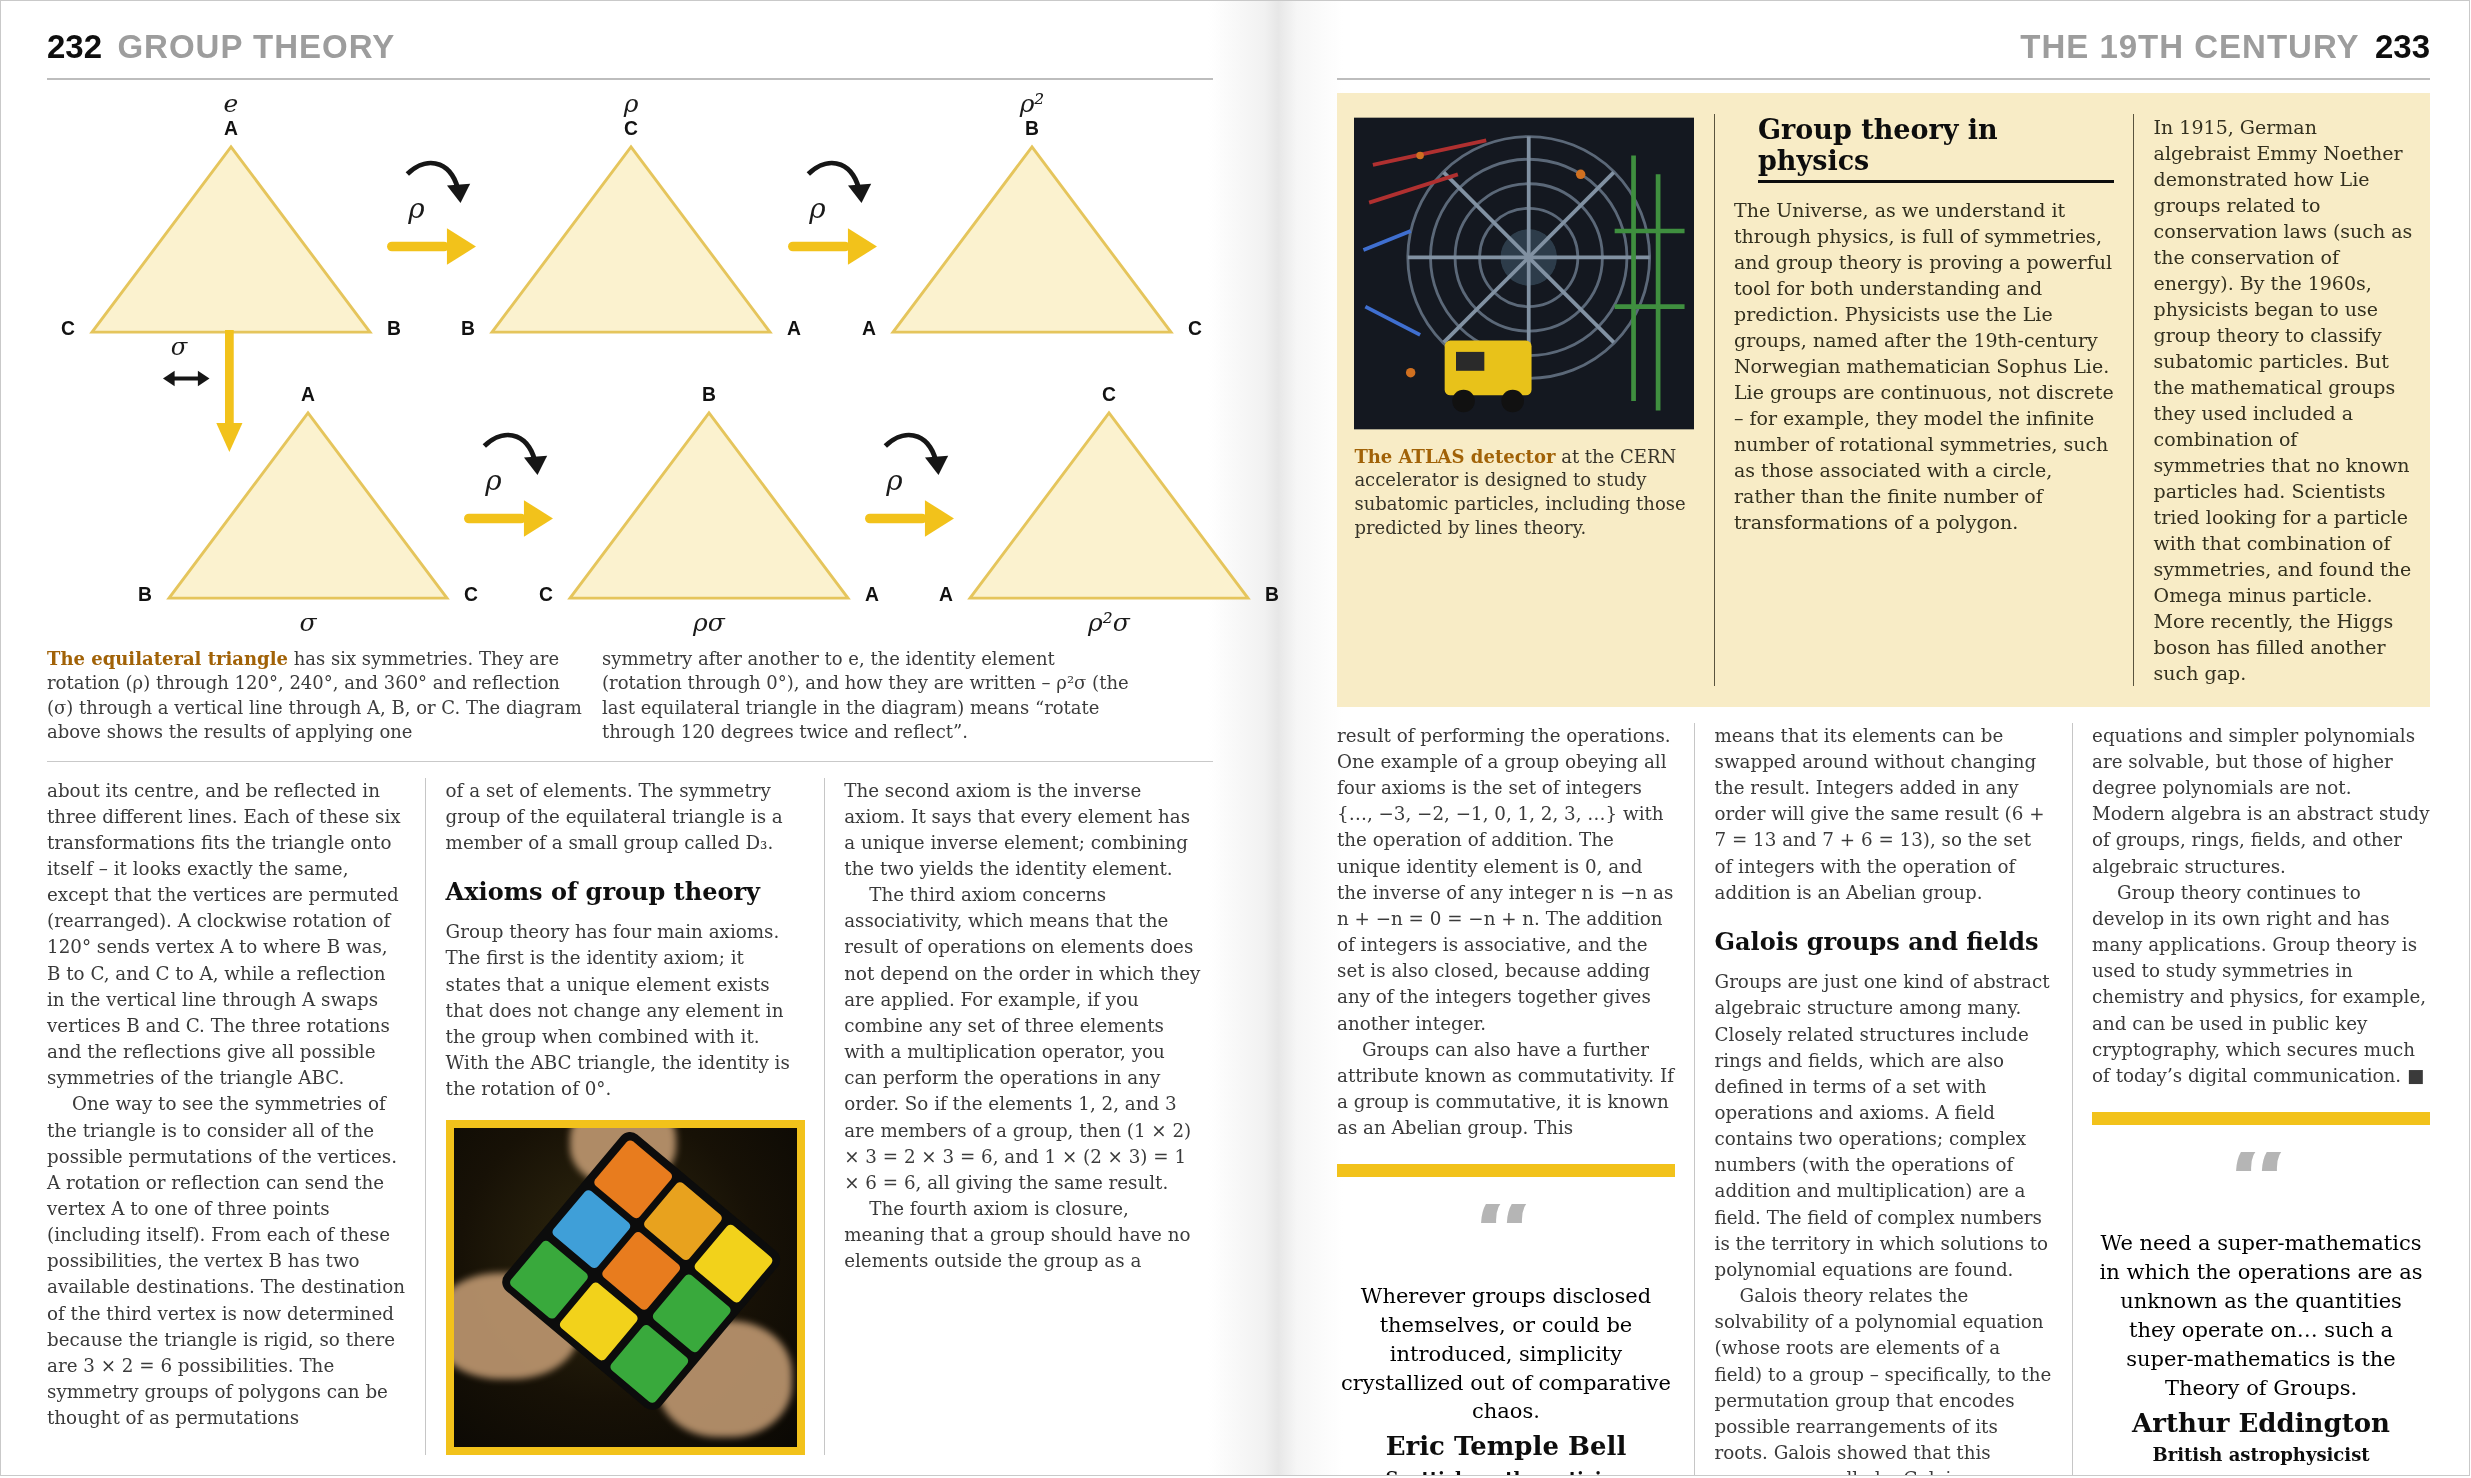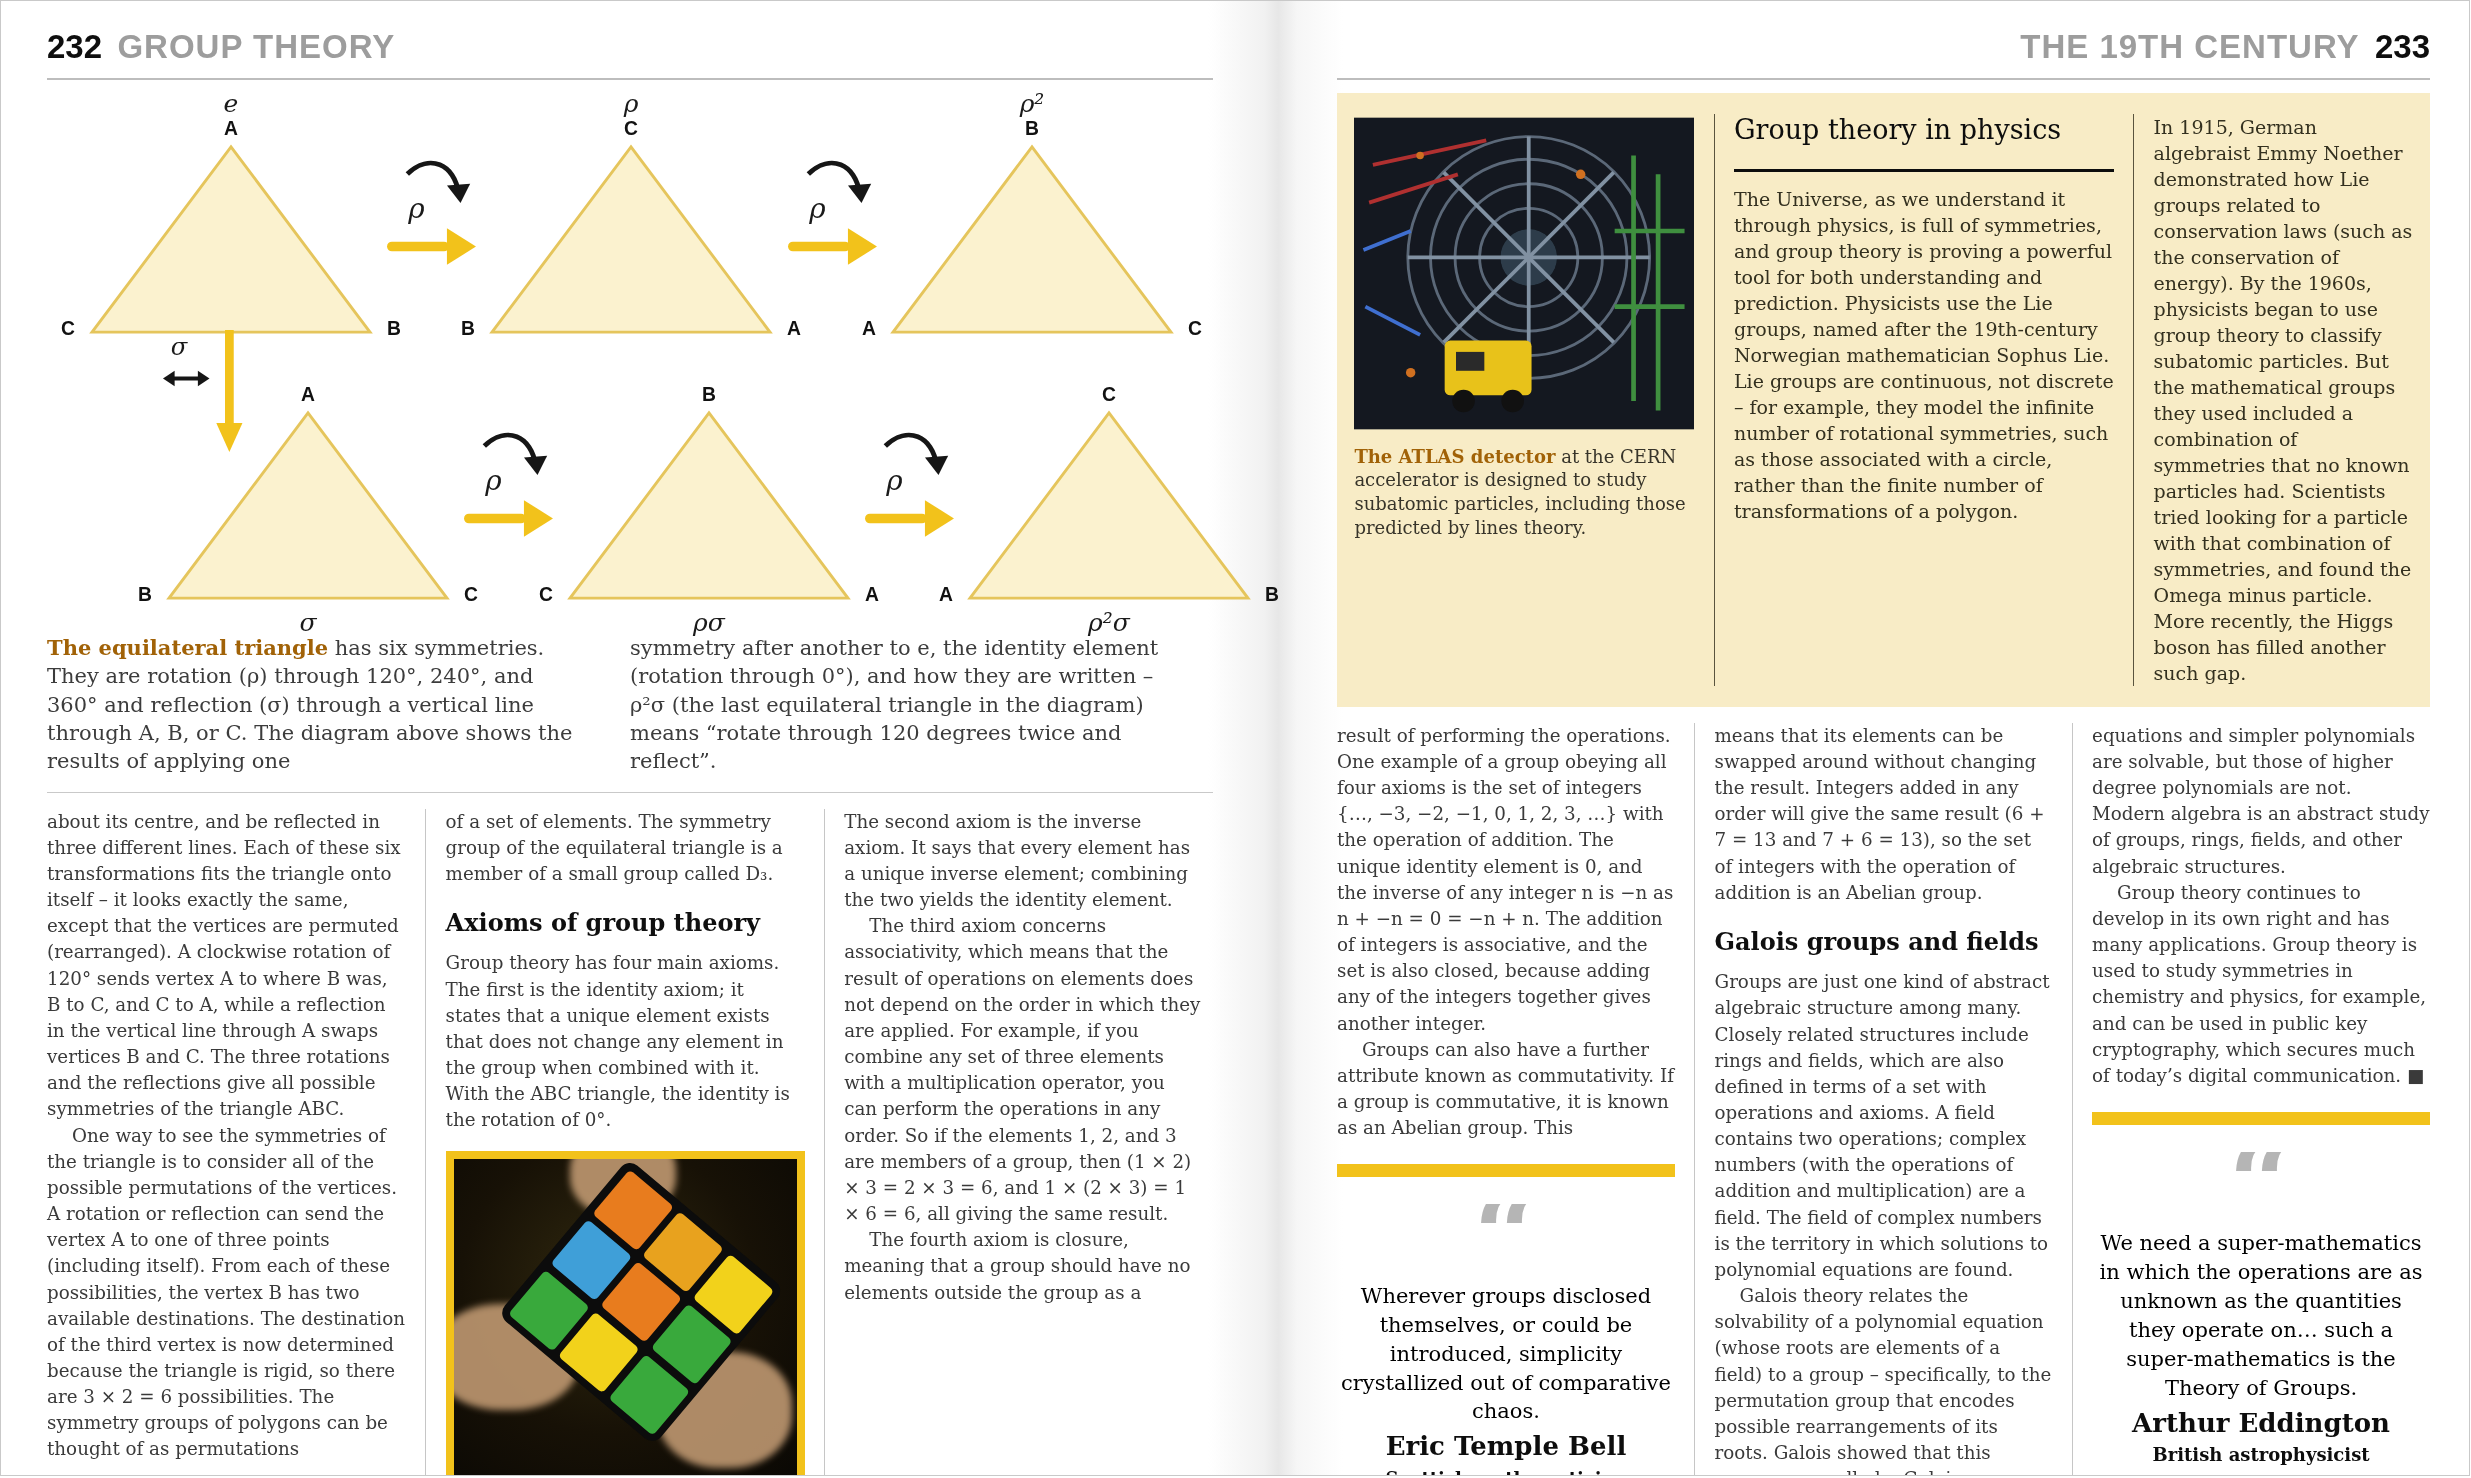--- a/index.html
+++ b/index.html
@@ -23,21 +23,21 @@
   .tri .vt{font-family:"Liberation Sans",sans-serif;font-weight:bold;font-size:19.3px;text-align:center;height:25px;color:#111;}
   .tri .body{position:relative;}
   .tri svg{display:block;width:290px;height:193px;}
   .vl,.vr{position:absolute;bottom:-3.9px;font-family:"Liberation Sans",sans-serif;font-weight:bold;font-size:19.3px;color:#111;}
   .vl{left:-25px;} .vr{right:-25px;}
   .rot{position:absolute;width:97px;height:145px;}
   .rot .rho{font-style:italic;font-size:29px;fill:#1a1a1a;font-family:"DejaVu Serif",serif;}
   .refl{position:absolute;left:114px;top:241px;width:97px;height:126px;}
   .refl .sig{font-style:italic;font-size:25px;fill:#1a1a1a;font-family:"DejaVu Serif",serif;}
 
-  .fig-cap{display:flex;gap:46px;margin-top:2px;font-size:21px;line-height:1.34;color:#3c3c3c;}
+  .fig-cap{display:flex;gap:18px;margin-top:15px;font-size:18px;line-height:1.34;color:#3c3c3c;}
   .fig-cap .c{width:537px;}
   .lead{font-weight:bold;color:#a16207;}
   .midrule{border:none;border-top:1.9px solid #c9c9c9;margin:17.4px 0 0 0;}
 
   
   .cols{display:flex;margin-top:15.4px;}
   .col{width:359px;font-size:18.3px;line-height:1.43;color:#3a3a3a;}
   .col + .col{border-left:1px solid #c6c6c6;margin-left:19.3px;padding-left:19.3px;}
   .col p{margin:0;}
   .col p.ind{text-indent:25px;}
@@ -54,21 +54,21 @@
   .cube-cap{margin-top:54px;font-size:18px;line-height:1.36;color:#3c3c3c;}
 
   
   .phys{margin-top:13.5px;background:#F8ECC6;display:flex;padding:21px 17.4px;}
   .pcol{padding:0 19.3px;}
   .pcol1{width:340px;padding-left:0;}
   .pcol2{width:380px;border-left:1px solid #5a543e;border-right:1px solid #5a543e;}
   .pcol3{width:319px;padding-right:0;flex:1;}
   .photo{width:100%;height:319px;display:block;}
   .pcap{margin-top:11.6px;font-size:18px;line-height:1.32;color:#37342a;}
-  .ptitle{font-size:27px;font-weight:normal;color:#0d0d0d;padding-bottom:24px;border-bottom:3.9px solid #0d0d0d;margin-bottom:13.5px;}
+  .ptitle{font-size:27px;font-weight:bold;color:#0d0d0d;padding-bottom:4px;border-bottom:3.9px solid #0d0d0d;margin-bottom:13.5px;margin-left:24px;}
   .ptext{font-size:19px;line-height:1.37;color:#33301f;}
 
   
   .quote{margin-top:23px;text-align:center;}
   .qbar{height:12.6px;background:#F2C21B;}
   .qmark{color:#b5b5b5;font-weight:bold;font-size:114px;line-height:0.55;height:70px;overflow:hidden;}
   .qmark.open{margin-top:27px;}
   .qmark.close{height:81px;margin-top:9.7px;}
   .qtext{font-size:21px;line-height:1.38;color:#000000;margin:7.7px 1.9px 1.9px 1.9px;}
   .qauth{font-size:26px;font-weight:bold;color:#0d0d0d;margin-top:1.9px;}

